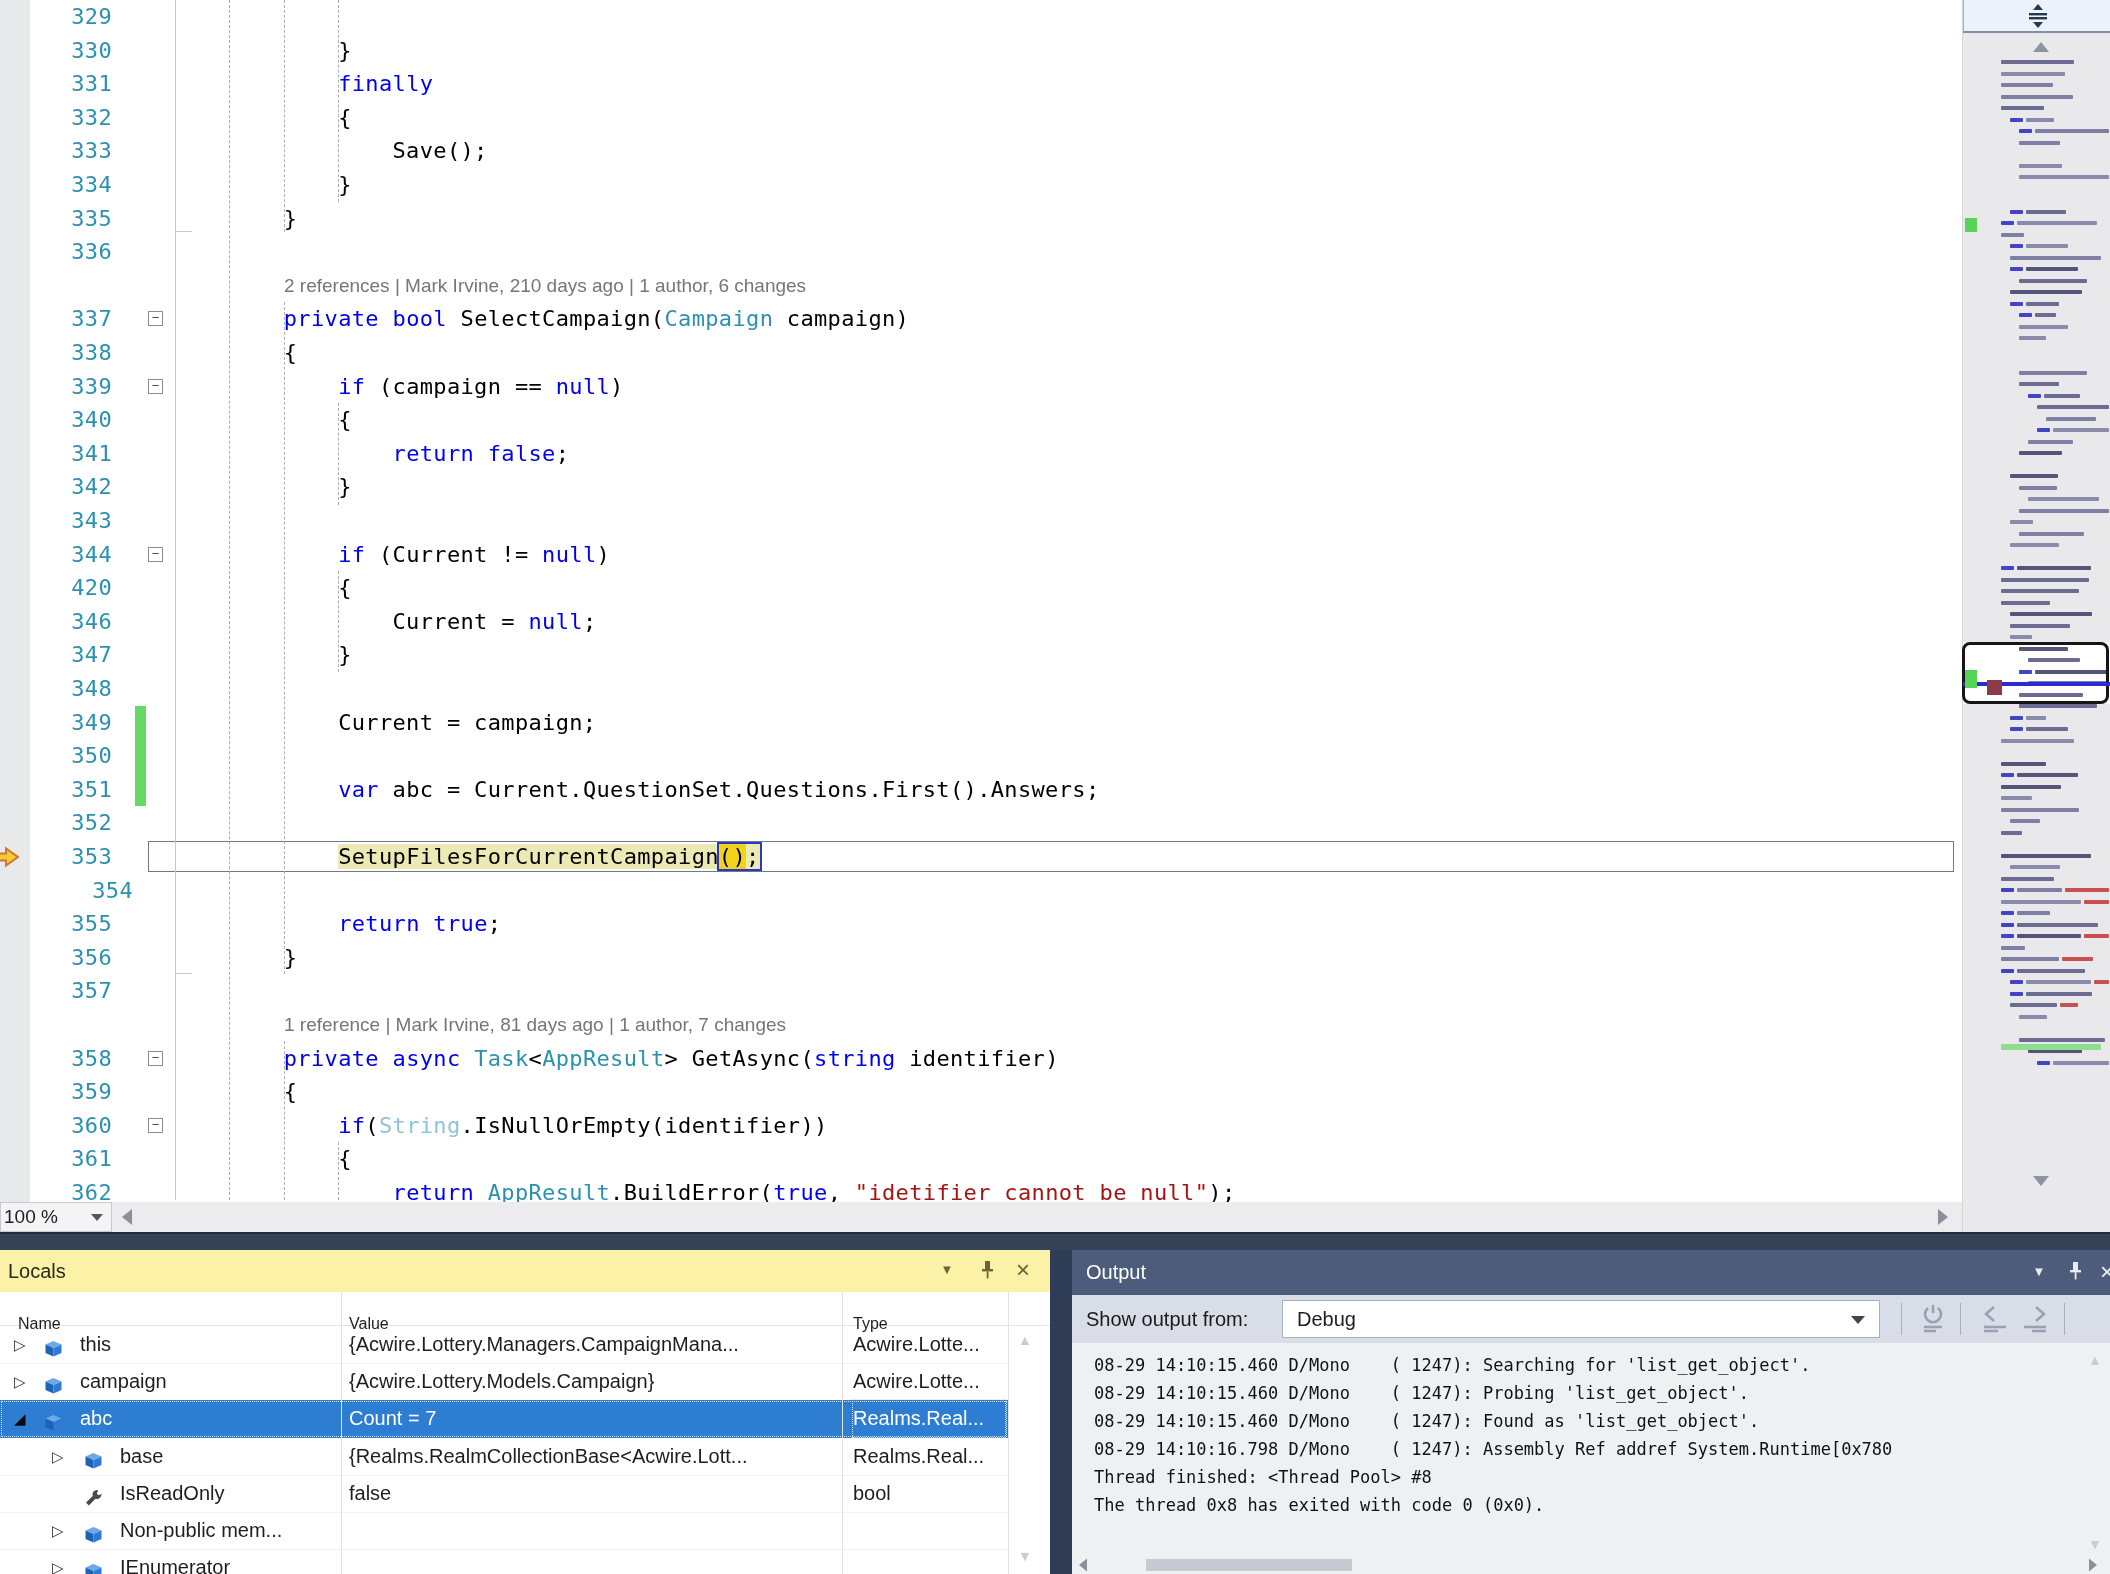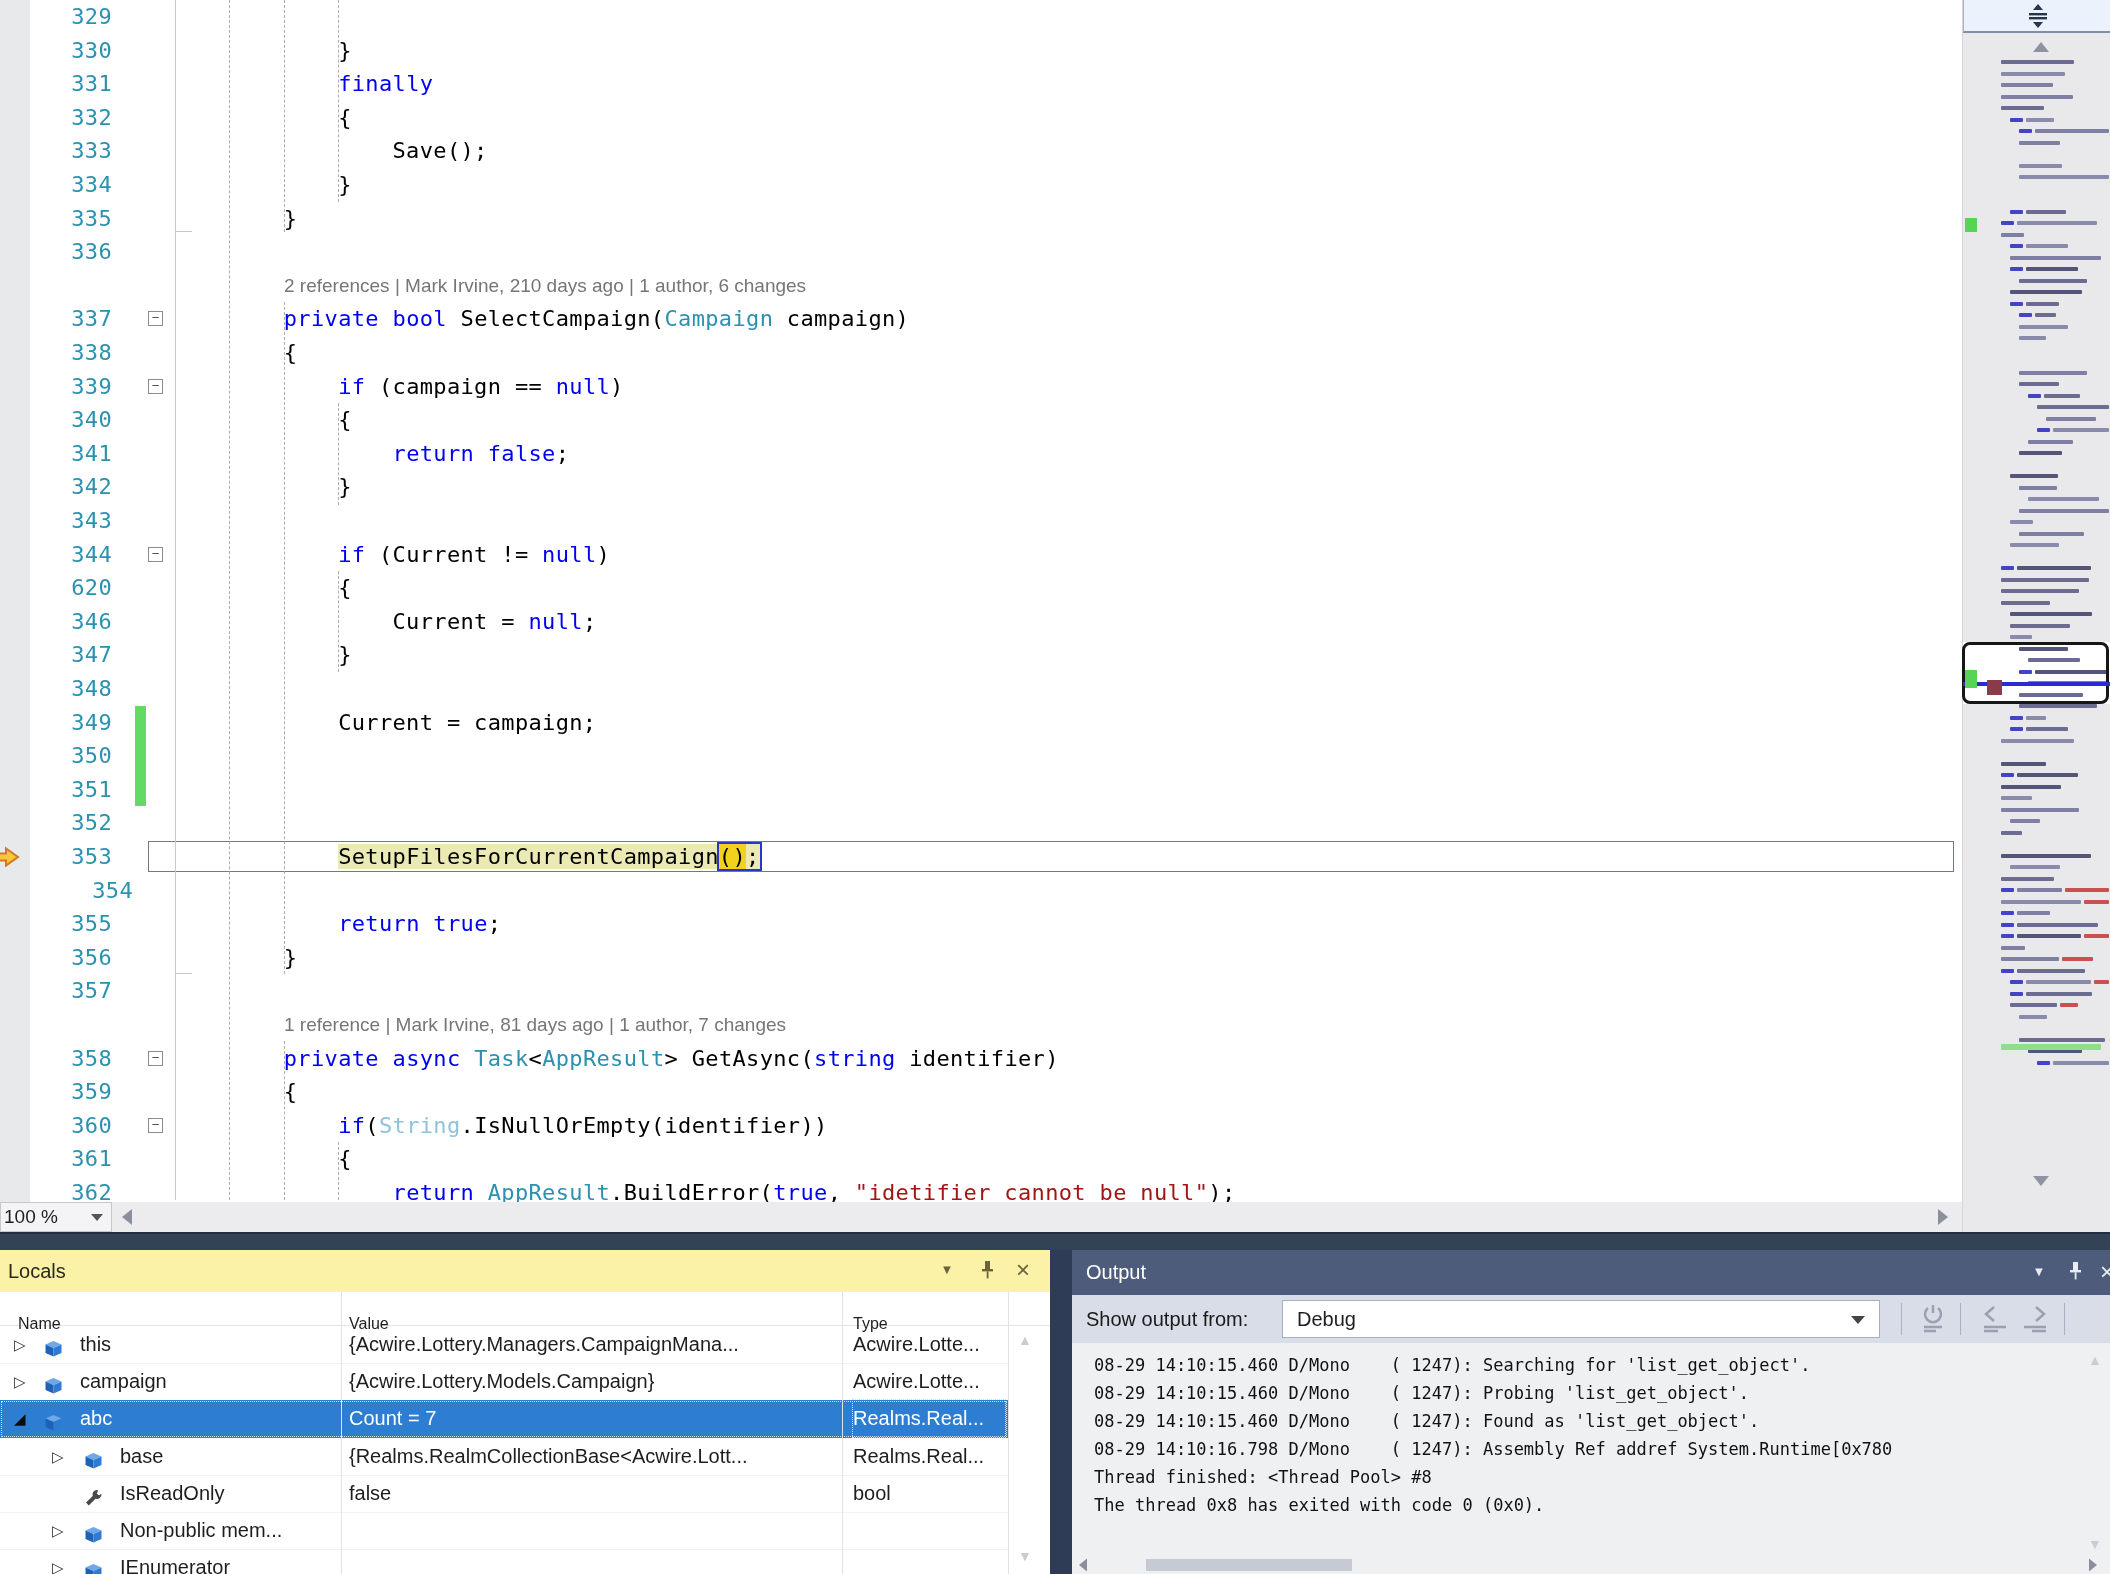--- a/index.html
+++ b/index.html
@@ -101,27 +101,27 @@
         <div class="erow" style="top: 235.2px;"><span class="lnum">336</span><span class="ecode"></span></div>
         <div class="erow" style="top: 268.8px;"><span class="lens">2 references | Mark Irvine, 210 days ago | 1 author, 6 changes</span></div>
         <div class="erow" style="top: 302.4px;"><span class="lnum">337</span><span class="fold">−</span><span class="ecode"><span class="sy-p">        </span><span class="sy-k">private</span><span class="sy-p"> </span><span class="sy-k">bool</span><span class="sy-p"> SelectCampaign(</span><span class="sy-t">Campaign</span><span class="sy-p"> campaign)</span></span></div>
         <div class="erow" style="top: 336px;"><span class="lnum">338</span><span class="ecode"><span class="sy-p">        {</span></span></div>
         <div class="erow" style="top: 369.6px;"><span class="lnum">339</span><span class="fold">−</span><span class="ecode"><span class="sy-p">            </span><span class="sy-k">if</span><span class="sy-p"> (campaign == </span><span class="sy-k">null</span><span class="sy-p">)</span></span></div>
         <div class="erow" style="top: 403.2px;"><span class="lnum">340</span><span class="ecode"><span class="sy-p">            {</span></span></div>
         <div class="erow" style="top: 436.8px;"><span class="lnum">341</span><span class="ecode"><span class="sy-p">                </span><span class="sy-k">return</span><span class="sy-p"> </span><span class="sy-k">false</span><span class="sy-p">;</span></span></div>
         <div class="erow" style="top: 470.4px;"><span class="lnum">342</span><span class="ecode"><span class="sy-p">            }</span></span></div>
         <div class="erow" style="top: 504px;"><span class="lnum">343</span><span class="ecode"></span></div>
         <div class="erow" style="top: 537.6px;"><span class="lnum">344</span><span class="fold">−</span><span class="ecode"><span class="sy-p">            </span><span class="sy-k">if</span><span class="sy-p"> (Current != </span><span class="sy-k">null</span><span class="sy-p">)</span></span></div>
-        <div class="erow" style="top: 571.2px;"><span class="lnum">620</span><span class="ecode"><span class="sy-p">            {</span></span></div>
+        <div class="erow" style="top: 571.2px;"><span class="lnum">420</span><span class="ecode"><span class="sy-p">            {</span></span></div>
         <div class="erow" style="top: 604.8px;"><span class="lnum">346</span><span class="ecode"><span class="sy-p">                Current = </span><span class="sy-k">null</span><span class="sy-p">;</span></span></div>
         <div class="erow" style="top: 638.4px;"><span class="lnum">347</span><span class="ecode"><span class="sy-p">            }</span></span></div>
         <div class="erow" style="top: 672px;"><span class="lnum">348</span><span class="ecode"></span></div>
         <div class="erow" style="top: 705.6px;"><span class="lnum">349</span><span class="gbar"></span><span class="ecode"><span class="sy-p">            Current = campaign;</span></span></div>
         <div class="erow" style="top: 739.2px;"><span class="lnum">350</span><span class="gbar"></span><span class="ecode"></span></div>
-        <div class="erow" style="top: 772.8px;"><span class="lnum">351</span><span class="gbar"></span></div>
+        <div class="erow" style="top: 772.8px;"><span class="lnum">351</span><span class="gbar"></span><span class="ecode"><span class="sy-p">            </span><span class="sy-k">var</span><span class="sy-p"> abc = Current.QuestionSet.Questions.First().Answers;</span></span></div>
         <div class="erow" style="top: 806.4px;"><span class="lnum">352</span><span class="ecode"></span></div>
         <div class="erow" style="top: 840px;"><span class="lnum">353</span><span class="curbox"></span><span class="exec-arrow"><svg width="24" height="22" viewBox="0 0 24 22">
               <path d="M1 7.5h9V2.5l12 8.5-12 8.5v-5H1z" fill="#f6c83a" stroke="#d07828" stroke-width="2"></path>
             </svg></span><span class="ecode"><span class="sy-p">            </span><span class="sy-x1">SetupFilesForCurrentCampaign</span><span class="sy-x2">()</span><span class="sy-x3">;</span></span></div>
         <div class="erow" style="top: 873.6px; margin-left: 21px;"><span class="lnum">354</span><span class="ecode"></span></div>
         <div class="erow" style="top: 907.2px;"><span class="lnum">355</span><span class="ecode"><span class="sy-p">            </span><span class="sy-k">return</span><span class="sy-p"> </span><span class="sy-k">true</span><span class="sy-p">;</span></span></div>
         <div class="erow" style="top: 940.8px;"><span class="lnum">356</span><span class="ecode"><span class="sy-p">        }</span></span></div>
         <div class="erow" style="top: 974.4px;"><span class="lnum">357</span><span class="ecode"></span></div>
         <div class="erow" style="top: 1008px;"><span class="lens">1 reference | Mark Irvine, 81 days ago | 1 author, 7 changes</span></div>
         <div class="erow" style="top: 1041.6px;"><span class="lnum">358</span><span class="fold">−</span><span class="ecode"><span class="sy-p">        </span><span class="sy-k">private</span><span class="sy-p"> </span><span class="sy-k">async</span><span class="sy-p"> </span><span class="sy-t">Task</span><span class="sy-p">&lt;</span><span class="sy-t">AppResult</span><span class="sy-p">&gt; GetAsync(</span><span class="sy-k">string</span><span class="sy-p"> identifier)</span></span></div>

